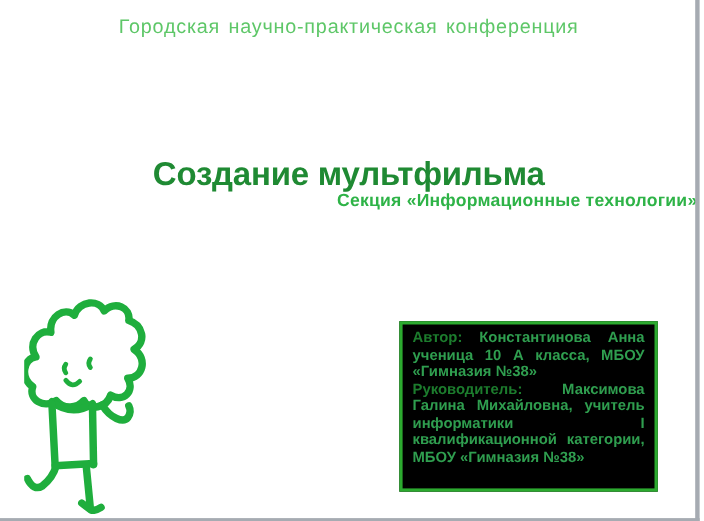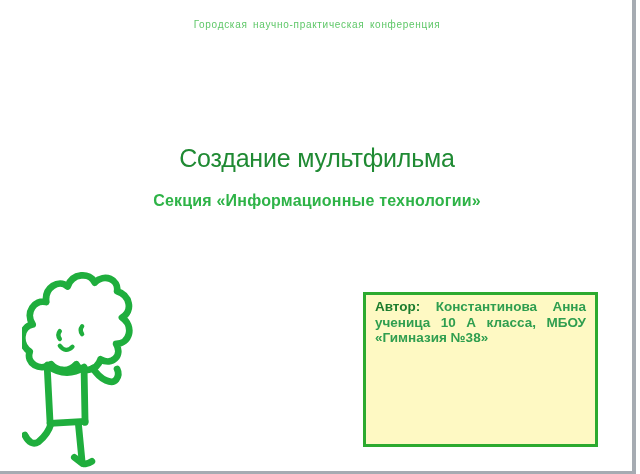--- a/index.html
+++ b/index.html
@@ -12,41 +12,41 @@
     --doodle-green:#1fae3d;
     --slide-edge-gray:#a6abb2;
   }
   html,body{margin:0;padding:0;background:#ffffff;}
   .slide{
     position:relative;width:640px;height:474px;background:#ffffff;
     font-family:"Liberation Sans",sans-serif;overflow:hidden;
   }
   .conf-header{
     position:absolute;top:13px;left:0;width:634px;text-align:center;
-    color:var(--header-green);font-size:10px;line-height:23px;
+    color:var(--header-green);font-size:18px;line-height:23px;
     letter-spacing:0.7px;word-spacing:2px;font-weight:400;
   }
   .title-block{position:absolute;top:144px;left:0;width:634px;text-align:center;}
   .slide-title{
-    margin:0;font-weight:400;color:var(--title-green);
-    font-size:25px;line-height:29px;letter-spacing:-0.2px;
+    margin:0;font-weight:700;color:var(--title-green);
+    font-size:30px;line-height:29px;letter-spacing:-0.2px;
   }
   .t-line{display:block;}
   .section-line{
-    margin-top:18px;font-weight:700;color:var(--section-green);
-    font-size:16px;line-height:19px;letter-spacing:0.2px;
+    margin-top:0;font-weight:700;color:var(--section-green);
+    font-size:16px;line-height:19px;letter-spacing:0.2px;text-align:right;
   }
   .tree{position:absolute;left:22px;top:270px;width:130px;height:200px;}
   .tree path{fill:none;stroke:var(--doodle-green);stroke-linecap:round;stroke-linejoin:round;}
   .tree .thick{stroke-width:7;}
   .tree .thin{stroke-width:4.5;}
   .credits-box{
     position:absolute;left:363px;top:292px;width:235px;height:155px;
     box-sizing:border-box;border:3px solid var(--box-border-green);
-    padding:4px 9px 4px 9px;background:#fef9c3;
+    padding:4px 9px 4px 9px;background:#000000;
     text-align:justify;
   }
   .credit{
     margin:0;font-size:13.5px;line-height:15.5px;font-weight:700;
     color:var(--credit-text-green);
   }
   .credit-label{color:var(--credit-label-green);}
   .slide-edge-right{position:absolute;left:632px;top:0;width:4px;height:474px;background:var(--slide-edge-gray);}
   .slide-edge-bottom{position:absolute;left:0;top:471px;width:636px;height:3px;background:var(--slide-edge-gray);}
 </style>
@@ -91,18 +91,22 @@
     <path class="thick" d="M 29 158 Q 26 169 16 177 Q 8 182 2 170"></path>
     <path class="thick" d="M 57 157 L 61 198 Q 63 202 71 197"></path>
     <path class="thick" d="M 53 193 L 61 199"></path>
   </svg>
 
   <div class="credits-box">
     <p class="credit">
       <span class="credit-label">Автор:</span>
       <span class="credit-text">Константинова Анна ученица 10 А класса, МБОУ «Гимназия №38»</span>
     </p>
+    <p class="credit">
+      <span class="credit-label">Руководитель:</span>
+      <span class="credit-text">Максимова Галина Михайловна, учитель информатики I квалификационной категории, МБОУ «Гимназия №38»</span>
+    </p>
   </div>
 
   <div class="slide-edge-right"></div>
   <div class="slide-edge-bottom"></div>
 
 </div>
 
 </body></html>

